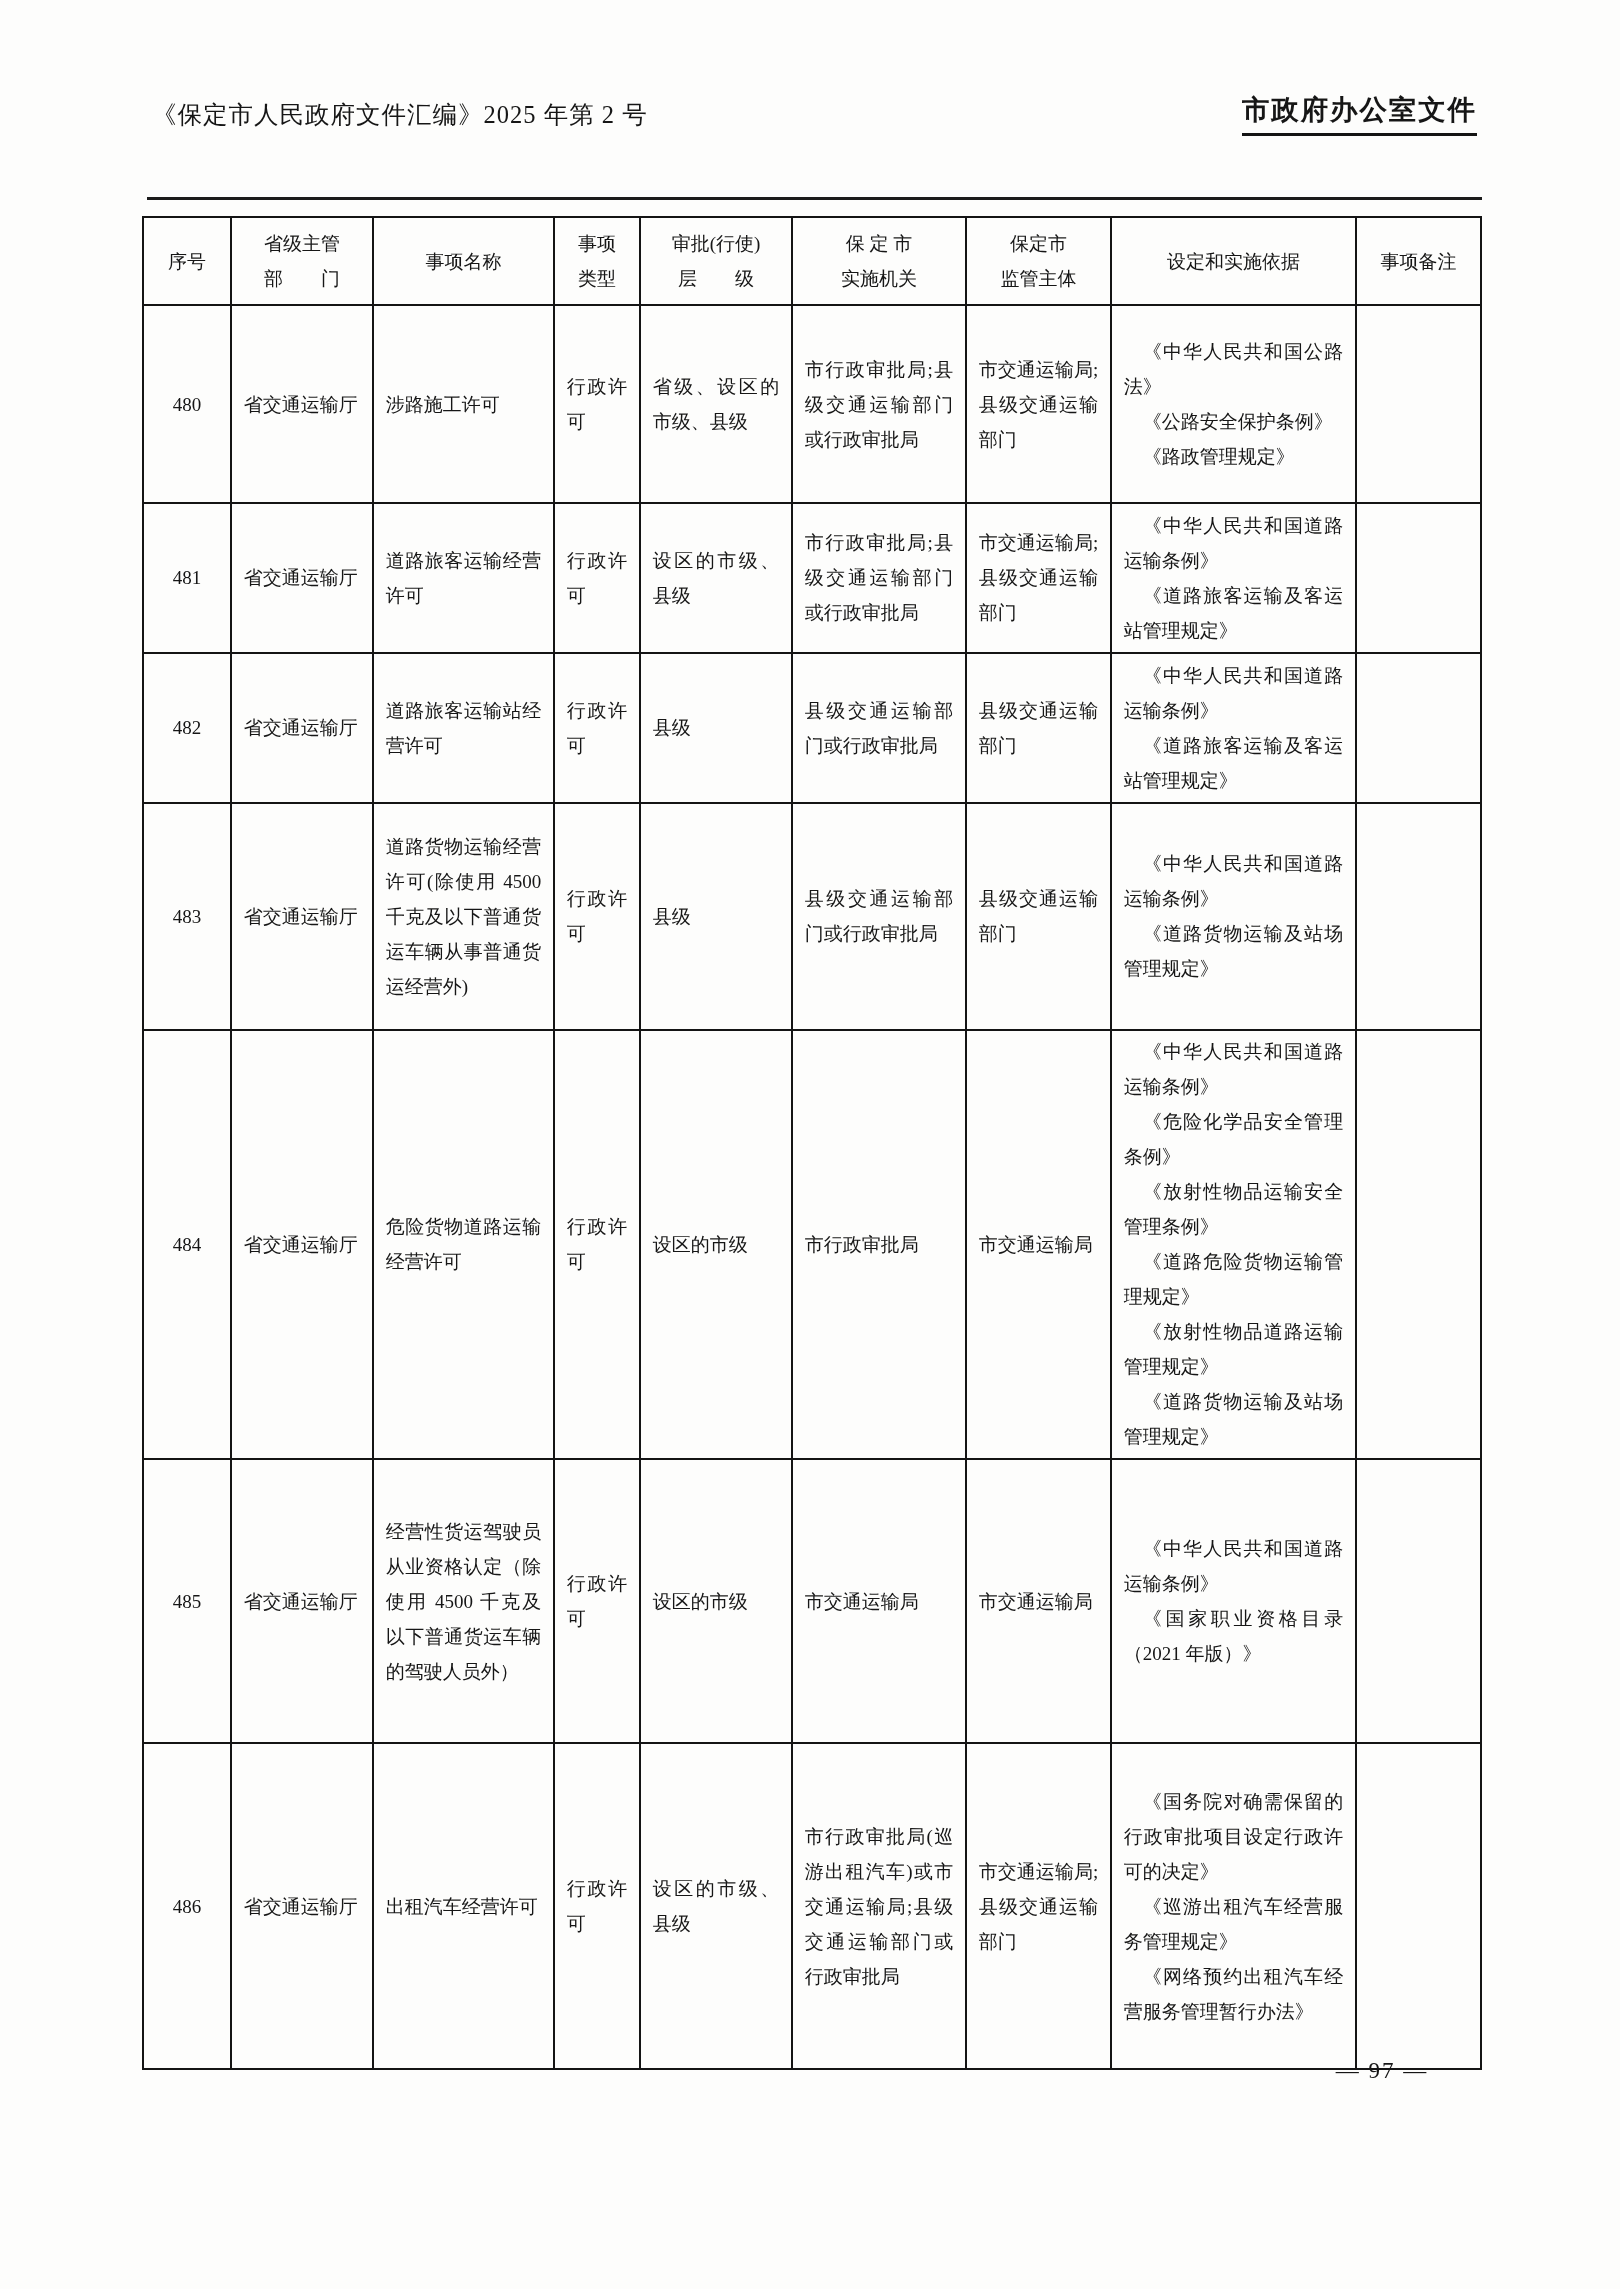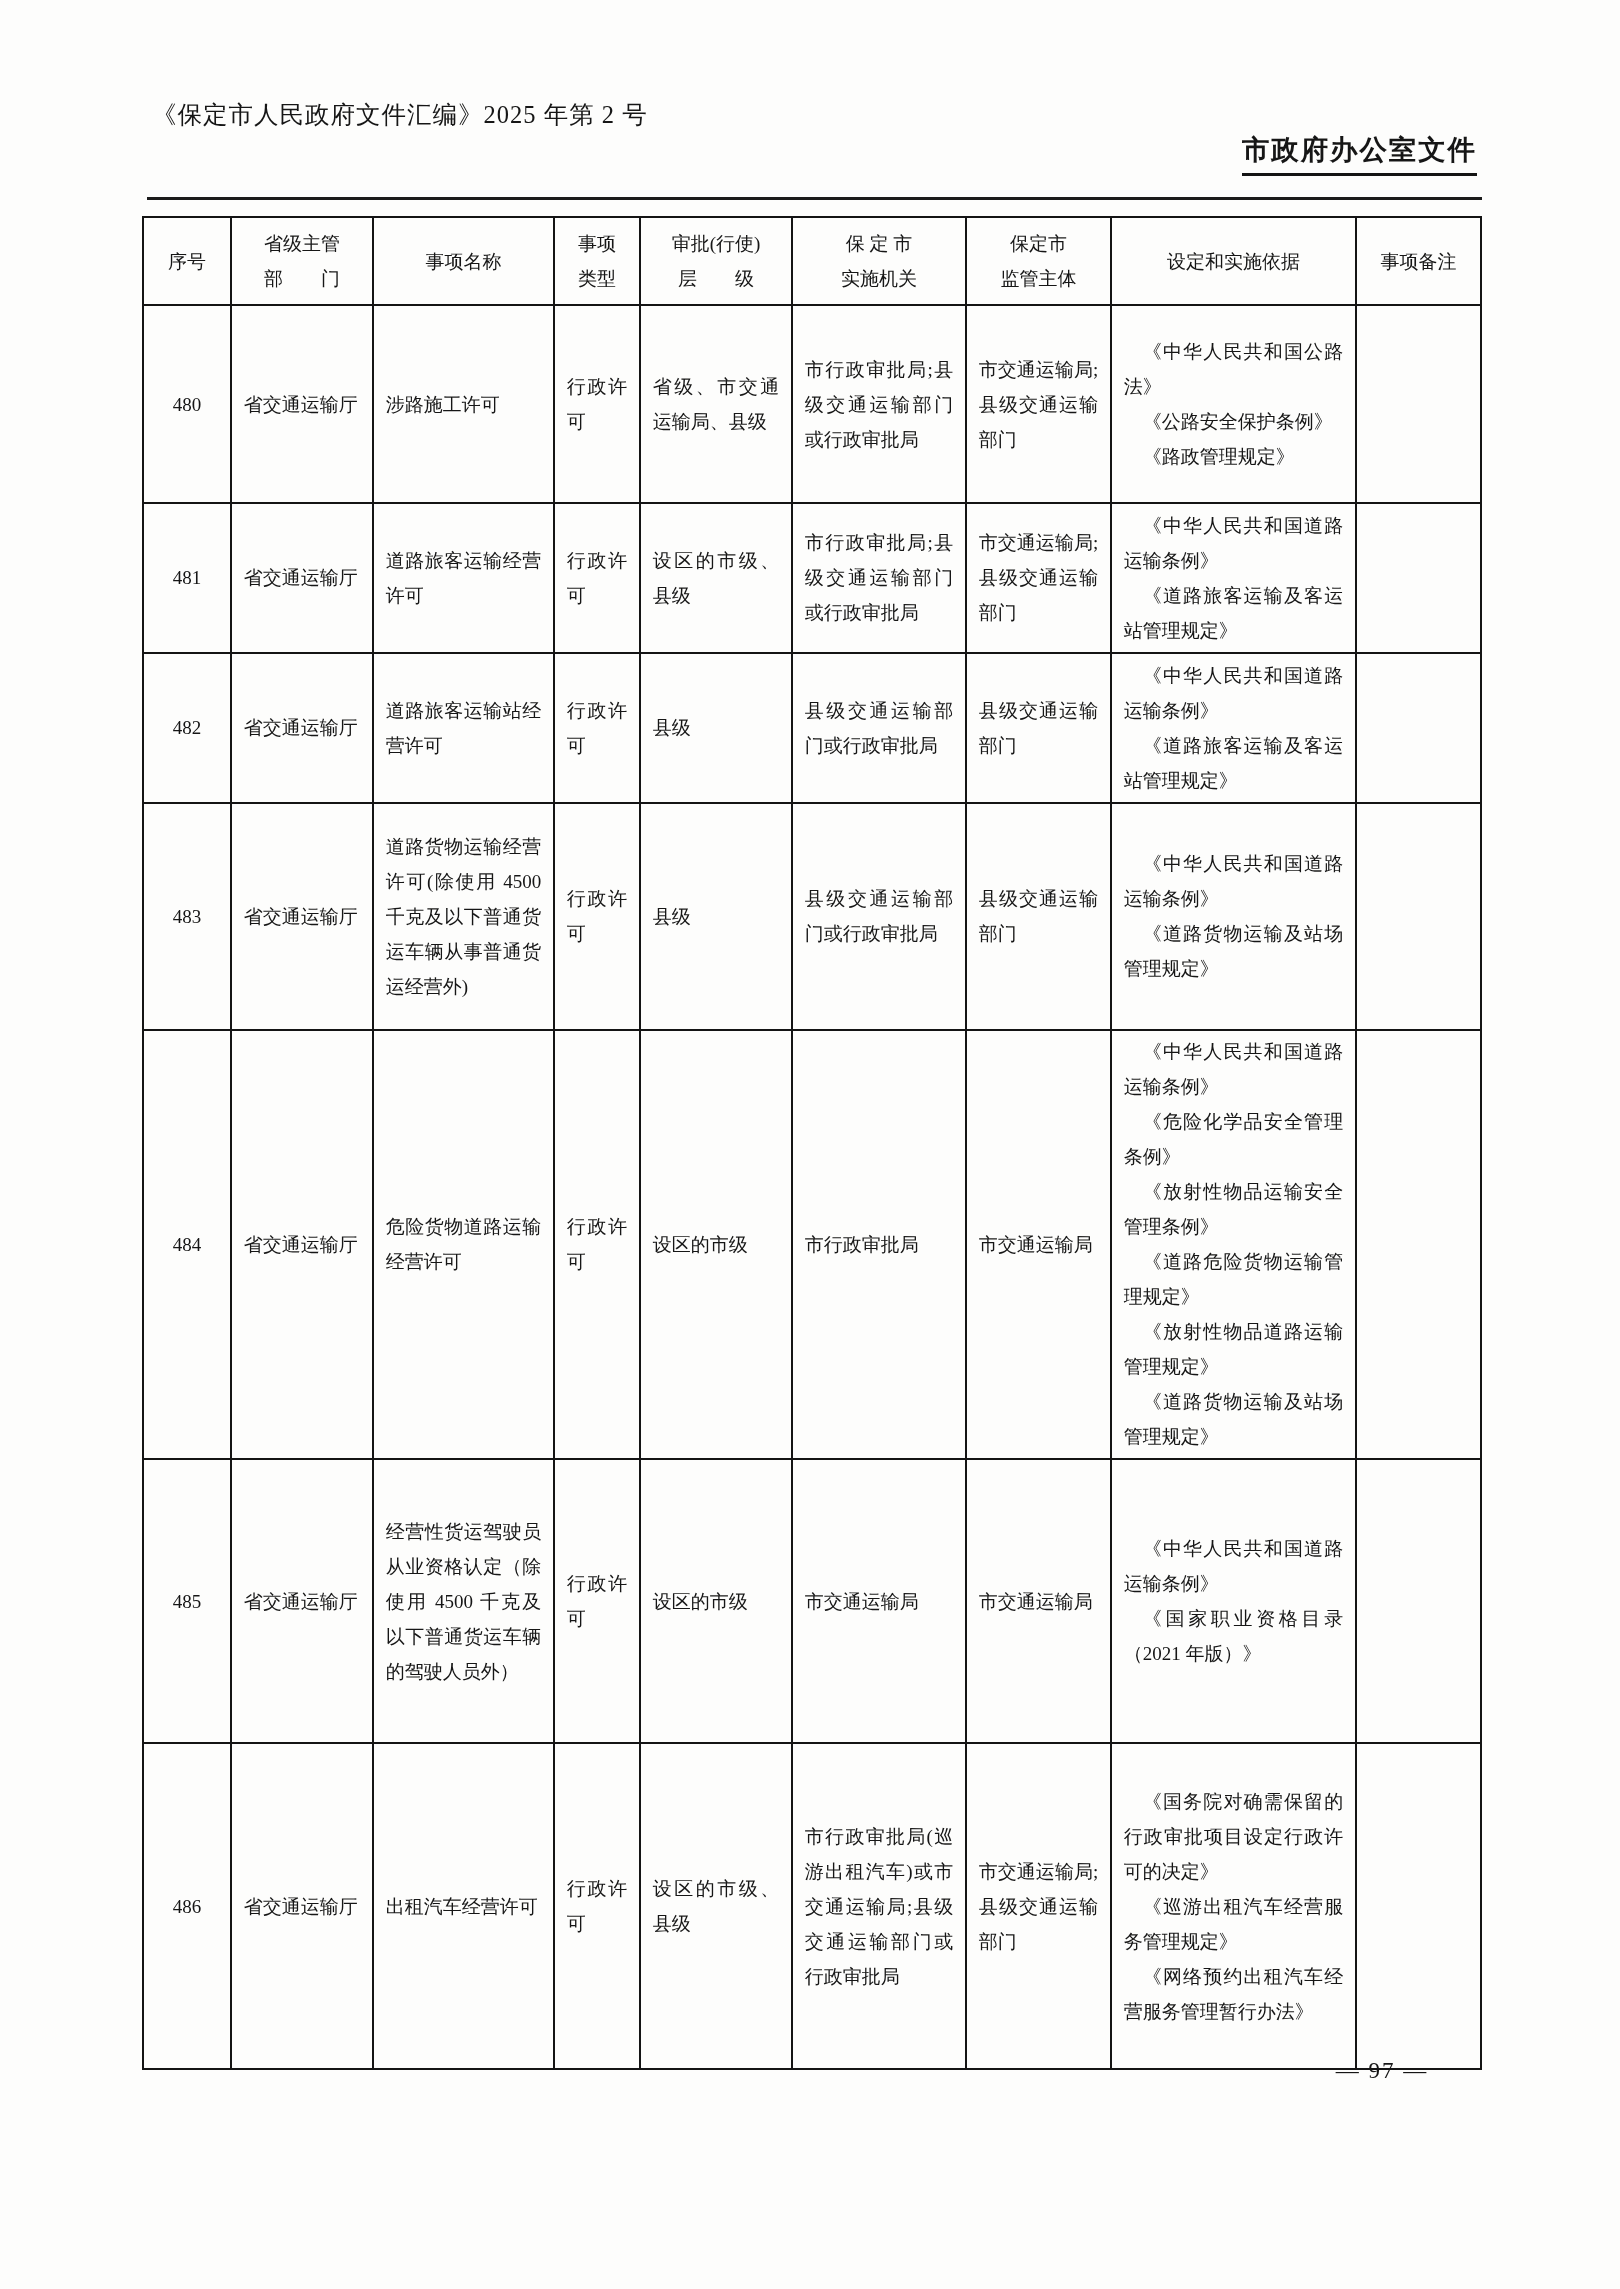--- a/index.html
+++ b/index.html
@@ -16,21 +16,21 @@
     overflow:hidden;
   }
   
   .hdr-left{
     position:absolute;left:152px;top:98px;
     font-size:24.5px;letter-spacing:1px;white-space:nowrap;
   }
   .hdr-right{
     position:absolute;right:143px;top:92px;
     font-size:27.4px;font-weight:bold;letter-spacing:2px;white-space:nowrap;
-    border-bottom:3.9px solid #141414;padding-bottom:4.9px;margin-top:40px;
+    border-bottom:3.9px solid #141414;padding-bottom:4.9px;
   }
   .hdr-rule{
     position:absolute;left:147px;top:197px;width:1335px;height:2.9px;
     background:#1b1b1b;
   }
   
   table.main{
     position:absolute;left:142px;top:216px;
     width:1340px;
     border-collapse:collapse;
@@ -104,21 +104,21 @@
         <th>设定和实施依据</th>
         <th>事项备注</th>
       </tr>
     </thead>
     <tbody>
       <tr style="height:198px">
         <td class="c-seq">480</td>
         <td class="c-txt">省交通运输厅</td>
         <td class="c-txt">涉路施工许可</td>
         <td class="c-txt">行政许可</td>
-        <td class="c-txt">省级、市交通运输局、县级</td>
+        <td class="c-txt">省级、设区的市级、县级</td>
         <td class="c-txt">市行政审批局;县级交通运输部门或行政审批局</td>
         <td class="c-txt">市交通运输局; 县级交通运输部门</td>
         <td class="c-basis">
             <p class="law">《中华人民共和国公路法》</p>
             <p class="law">《公路安全保护条例》</p>
             <p class="law">《路政管理规定》</p>
           </td>
         <td></td>
       </tr>
       <tr style="height:142px">

